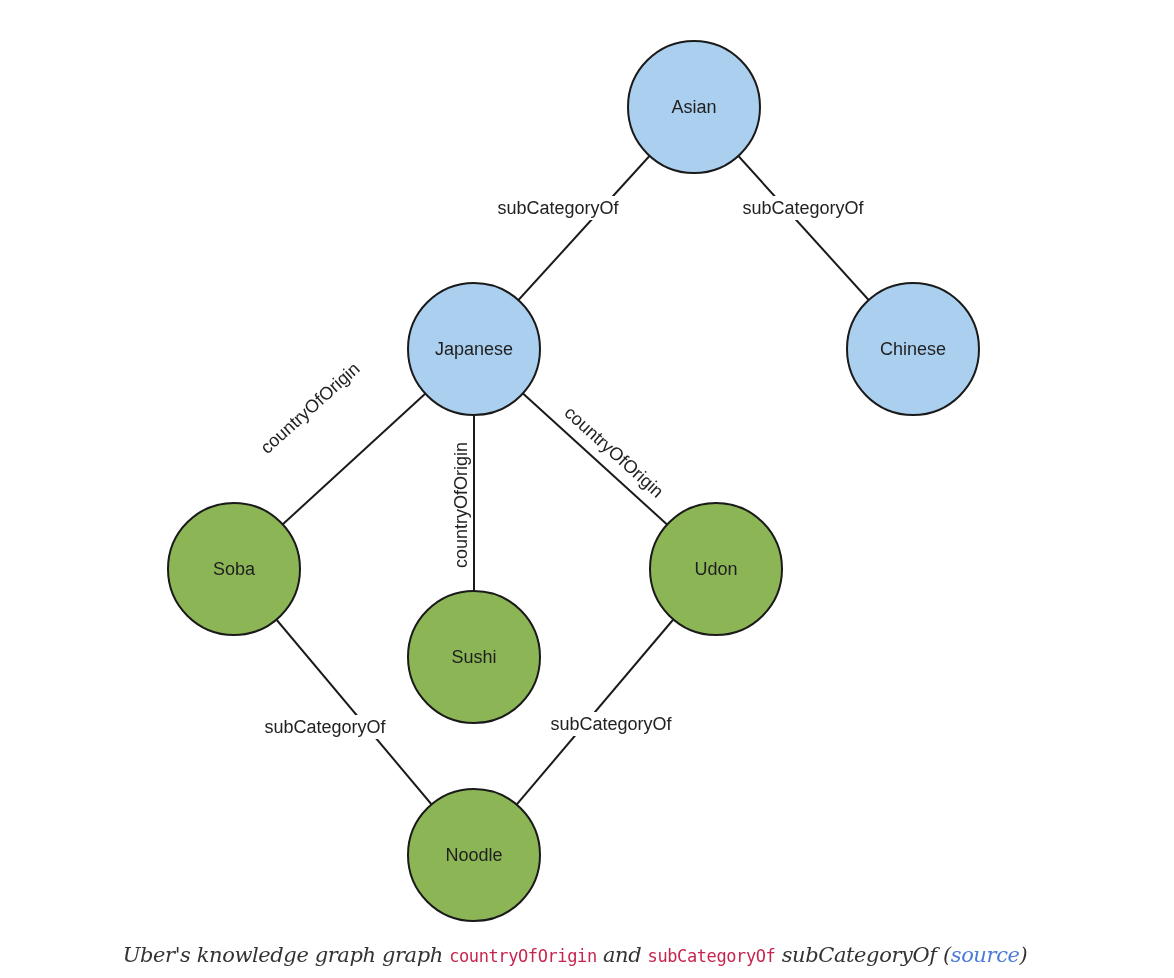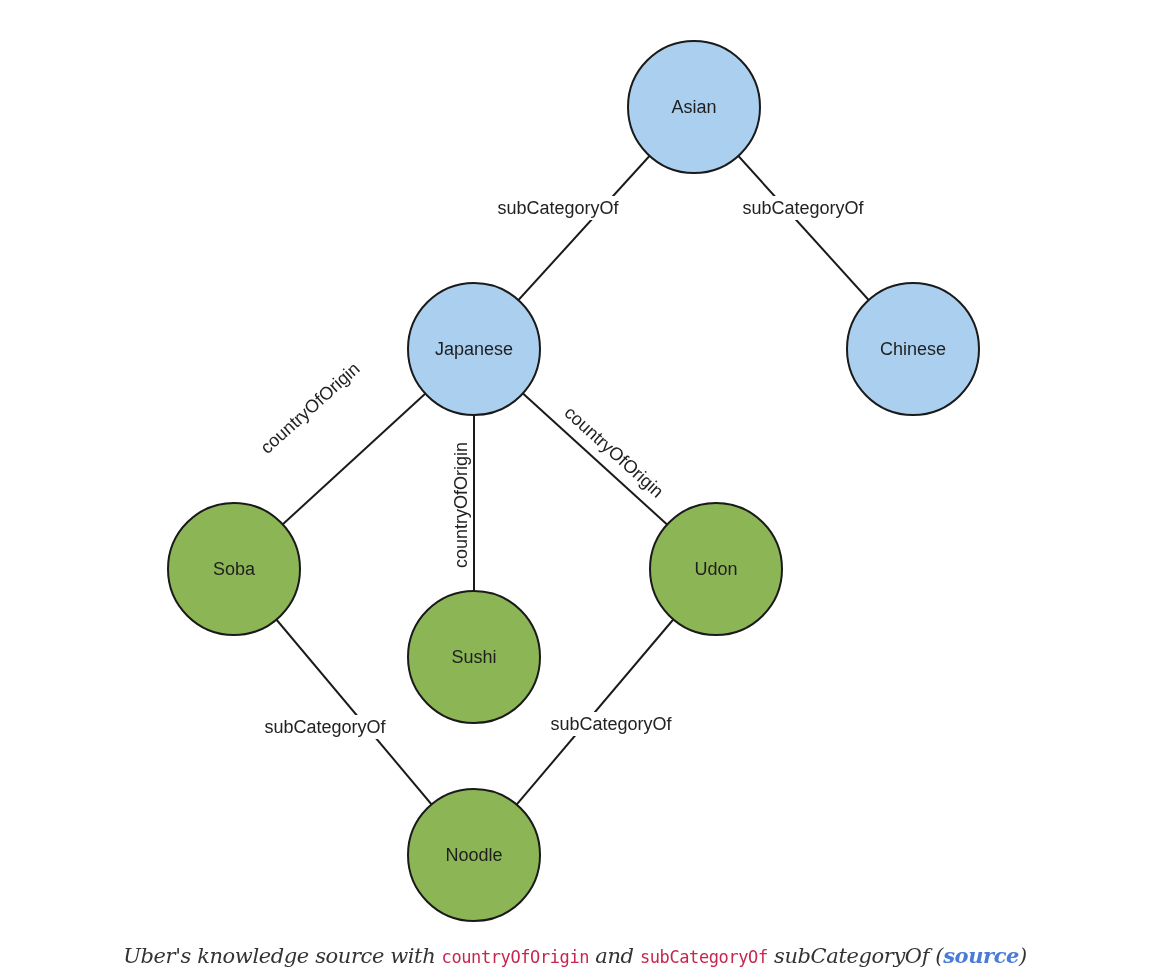--- a/index.html
+++ b/index.html
@@ -3,21 +3,21 @@
 <meta charset="utf-8">
 <style>
   html, body { margin:0; padding:0; background:#ffffff; }
   body { width:1174px; height:978px; position:relative; overflow:hidden; }
   #graph { position:absolute; left:0; top:0; }
   .node-label { font-family:"Liberation Sans", sans-serif; font-size:18px; fill:#1f1f1f; }
   .edge-label { font-family:"Liberation Sans", sans-serif; font-size:18px; fill:#222; }
   .caption { position:absolute; left:0; width:1150px; top:943px; text-align:center;
     font-family:"DejaVu Serif", "Liberation Serif", serif; font-style:italic; font-size:21px; color:#333; letter-spacing:-0.4px; }
   .caption code { font-family:"DejaVu Sans Mono", monospace; font-style:normal; font-size:17px; color:#c7254e; }
-  .caption a { color:#4a7bd8; text-decoration:none;font-weight:bold; }
+  .caption a { color:#4a7bd8; text-decoration:none; }
 </style>
 </head>
 <body>
 
 <svg id="graph" width="1174" height="935" xmlns="http://www.w3.org/2000/svg">
   <g id="edges">
       <line x1="474" y1="349" x2="694" y2="107" stroke="#1a1a1a" stroke-width="2"></line>
       <rect x="492.9" y="196" width="130.2" height="24" fill="#ffffff" transform="rotate(0 558 208)"></rect>
       <text class="edge-label" x="558" y="208" text-anchor="middle" dominant-baseline="central" transform="rotate(0 558 208)">subCategoryOf</text>
       <line x1="913" y1="349" x2="694" y2="107" stroke="#1a1a1a" stroke-width="2"></line>
@@ -50,13 +50,13 @@
       <text class="node-label" x="234" y="569" text-anchor="middle" dominant-baseline="central">Soba</text>
       <circle cx="474" cy="657" r="66" fill="#8cb655" stroke="#1a1a1a" stroke-width="2"></circle>
       <text class="node-label" x="474" y="657" text-anchor="middle" dominant-baseline="central">Sushi</text>
       <circle cx="716" cy="569" r="66" fill="#8cb655" stroke="#1a1a1a" stroke-width="2"></circle>
       <text class="node-label" x="716" y="569" text-anchor="middle" dominant-baseline="central">Udon</text>
       <circle cx="474" cy="855" r="66" fill="#8cb655" stroke="#1a1a1a" stroke-width="2"></circle>
       <text class="node-label" x="474" y="855" text-anchor="middle" dominant-baseline="central">Noodle</text>
     </g>
 </svg>
 
-<div class="caption"><span>Uber's knowledge source with </span><code>countryOfOrigin</code><span> and </span><code>subCategoryOf</code><span> subCategoryOf (</span><a href="#">source</a><span>)</span></div>
+<div class="caption"><span>Uber's knowledge graph graph </span><code>countryOfOrigin</code><span> and </span><code>subCategoryOf</code><span> subCategoryOf (</span><a href="#">source</a><span>)</span></div>
 
 </body></html>

